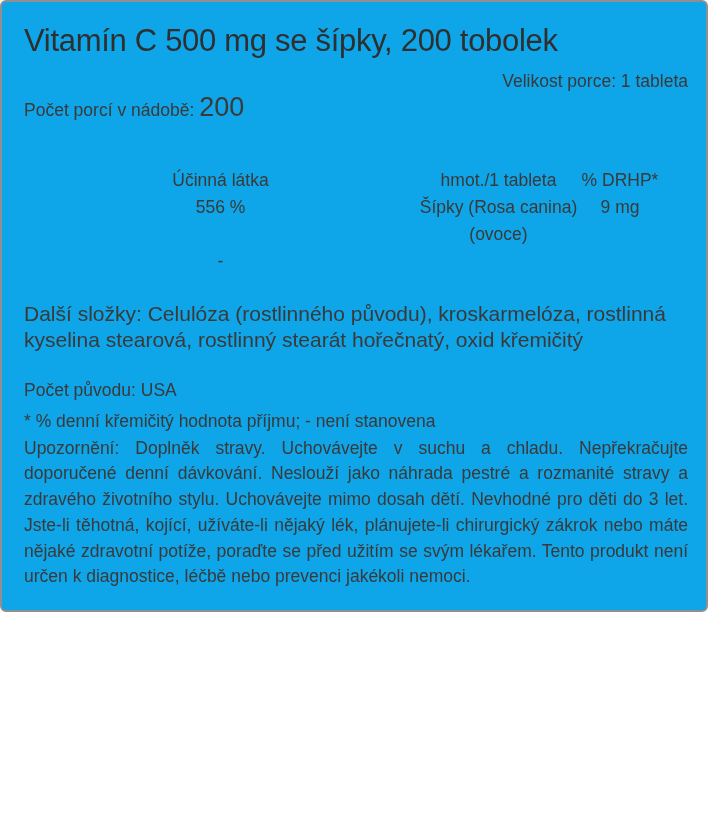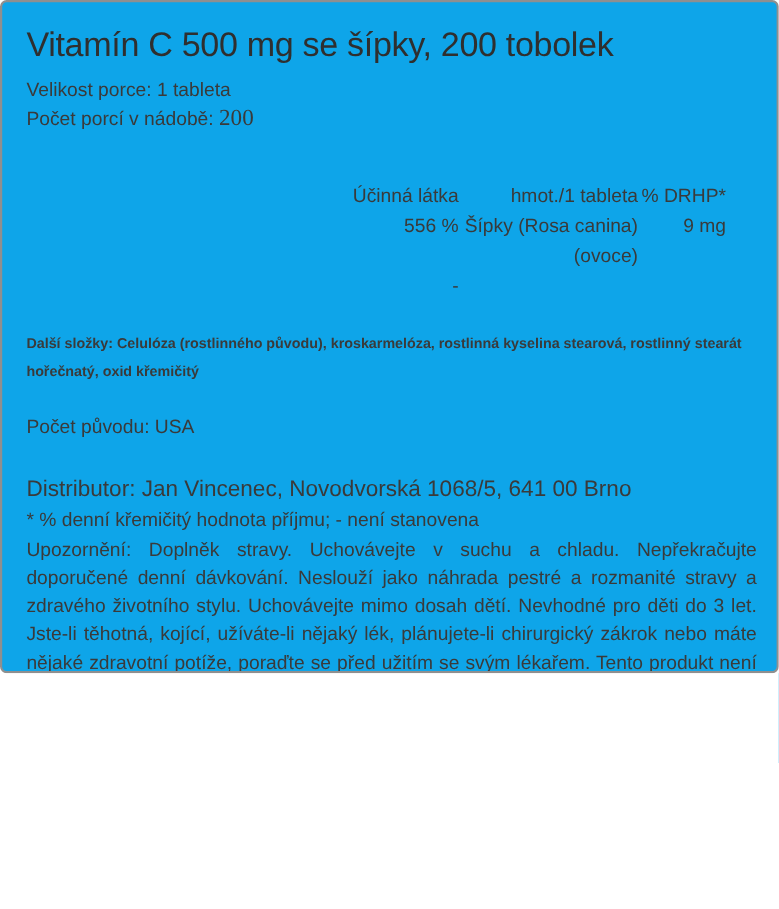--- a/index.html
+++ b/index.html
@@ -25,45 +25,44 @@
     line-height: 38px;
     letter-spacing: -0.3px;
     color: #2f2f2f;
     font-weight: 400;
     white-space: nowrap;
   }
   .serving-size {
     margin-top: 8px;
     font-size: 17.5px;
     line-height: 26px;
+    text-align: right;
   }
   .servings-line {
     font-size: 17.5px;
     line-height: 26px;
   }
   .servings-value {
-    font-size: 21px;
-    font-family: Liberation Serif, serif;
+    font-size: 27px;
   }
   .ingredients-table {
     margin-top: 44px;
     margin-right: 28px;
     display: grid;
     grid-template-columns: 393px 163px 1fr;
     font-size: 17.5px;
     line-height: 27px;
   }
-  .ingredients-table .cell { text-align: right; }
+  .ingredients-table .cell { text-align: center; }
   .ingredients-table .cell.num-right { }
   .other-ingredients {
     margin-top: 26px;
-    font-size: 13px;
+    font-size: 21px;
     line-height: 26px;
     max-width: 656px;
-    font-weight: bold;
   }
   .country-line {
     margin-top: 24px;
     font-size: 17.5px;
     line-height: 26px;
   }
   .distributor-line {
     margin-top: 30px;
     font-size: 20.5px;
     line-height: 28px;
@@ -105,21 +104,20 @@
 
     <div class="cell">Šípky (Rosa canina) (ovoce)</div>
     <div class="cell">9 mg</div>
     <div class="cell num-right">-</div>
   </div>
 
   <p class="other-ingredients">Další složky: Celulóza (rostlinného původu), kroskarmelóza, rostlinná kyselina stearová, rostlinný stearát hořečnatý, oxid křemičitý</p>
 
   <div class="country-line">Počet původu: USA</div>
 
-  <div class="distributor-line">Distributor: Jan Vincenec, Novodvorská 1068/5, 641 00 Brno</div>
 
   <div class="flex-spacer"></div>
 
   <div class="footnote">* % denní křemičitý hodnota příjmu; - není stanovena</div>
 
   <p class="warning-paragraph">Upozornění: Doplněk stravy. Uchovávejte v suchu a chladu. Nepřekračujte doporučené denní dávkování. Neslouží jako náhrada pestré a rozmanité stravy a zdravého životního stylu. Uchovávejte mimo dosah dětí. Nevhodné pro děti do 3 let. Jste-li těhotná, kojící, užíváte-li nějaký lék, plánujete-li chirurgický zákrok nebo máte nějaké zdravotní potíže, poraďte se před užitím se svým lékařem. Tento produkt není určen k diagnostice, léčbě nebo prevenci jakékoli nemoci.</p>
 
 </div>
 
 </body></html>

